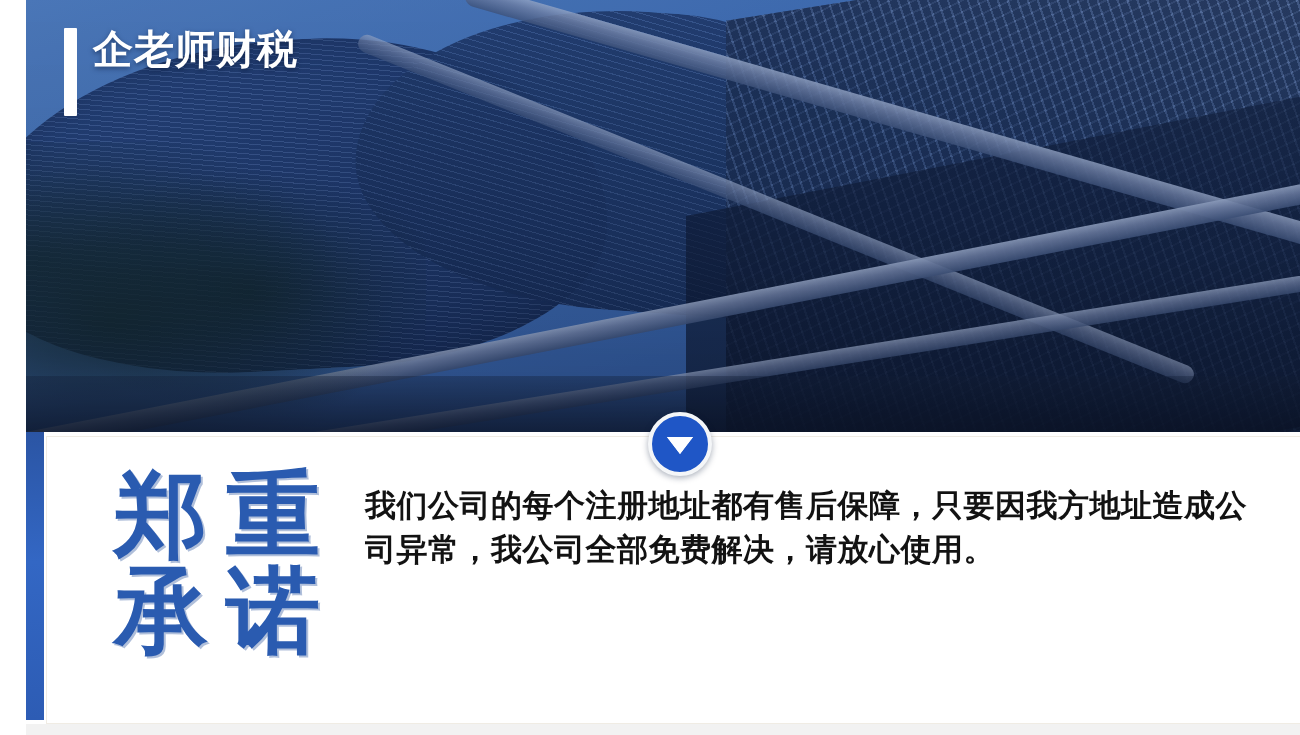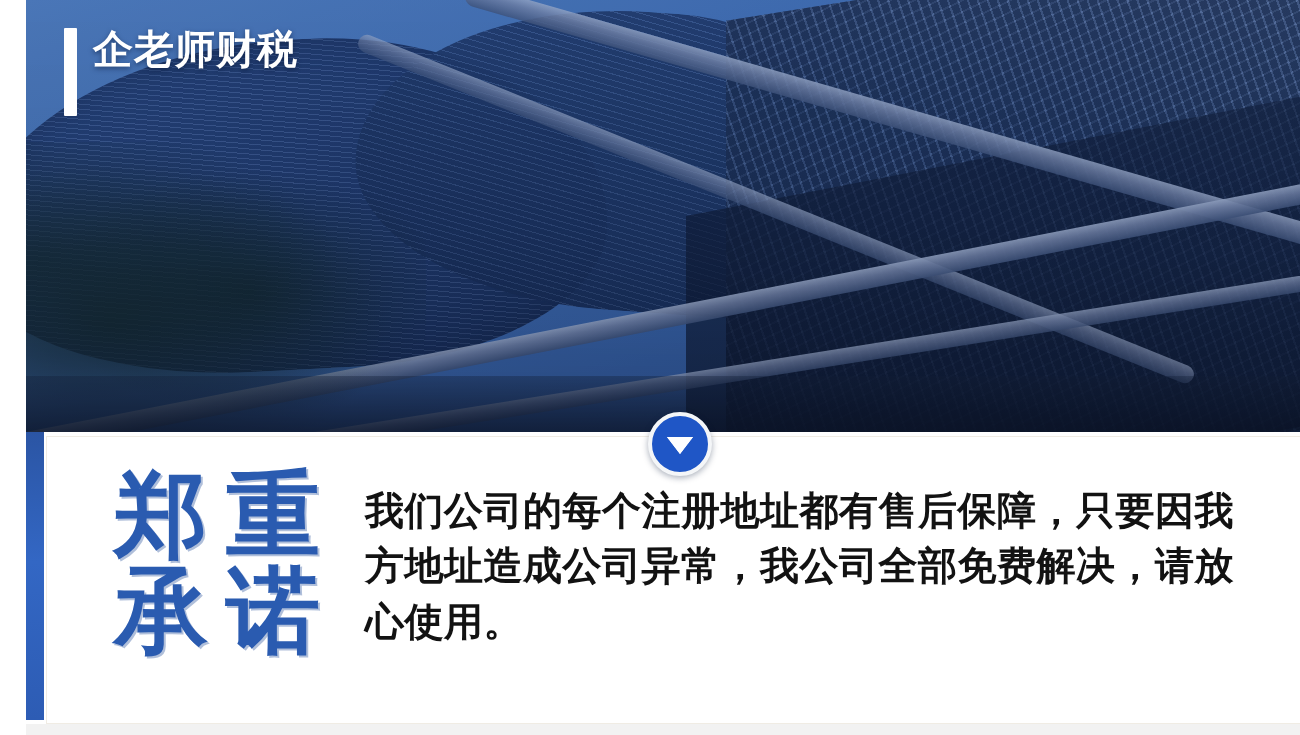--- a/index.html
+++ b/index.html
@@ -163,21 +163,21 @@
     color:#2a5bb0;
     font-size:94px;line-height:.98;
     font-weight:bold;
     font-family:"DejaVu Sans","Liberation Sans",sans-serif;
     text-align:center;
     text-shadow:2px 2px 0 rgba(28,72,150,.35);
   }
   .promise-text{
     margin-left:40px;margin-top:46px;margin-right:40px;
     color:#121212;
-    font-size:39px;
+    font-size:31px;
     line-height:1.42;
     font-weight:bold;
     letter-spacing:.5px;
     font-family:"DejaVu Serif","Liberation Serif",serif;
   }
   .bottom-bar{
     position:absolute;left:0;bottom:0;width:1300px;height:11px;
     background:#f2f2f2;
   }
 </style>

